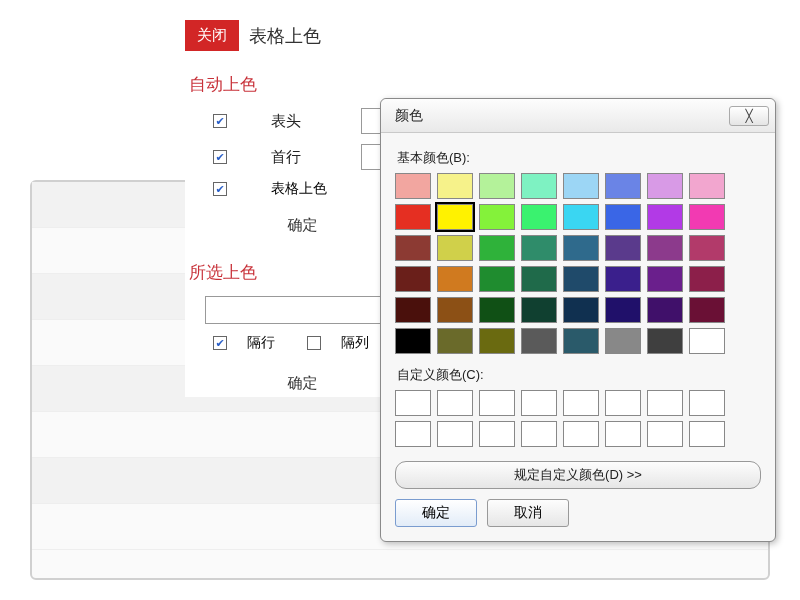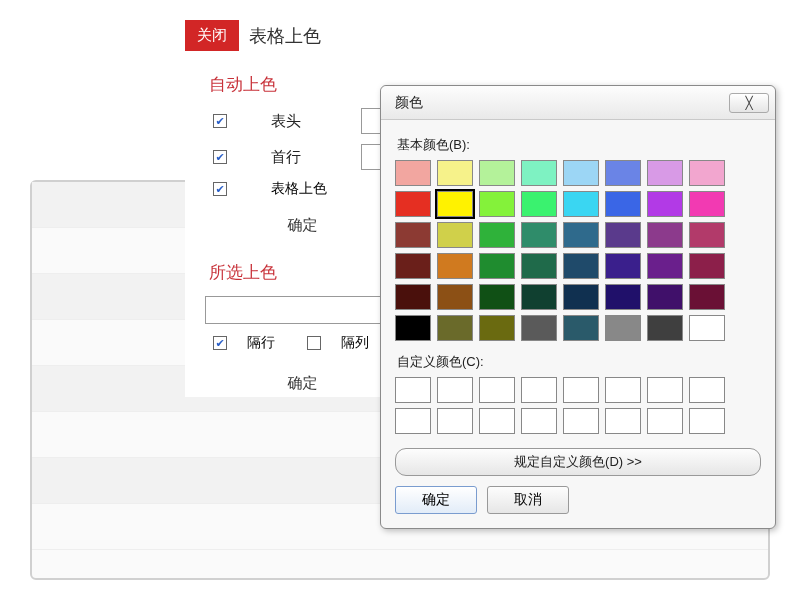--- a/index.html
+++ b/index.html
@@ -8,37 +8,37 @@
   
   .bg-table { position: absolute; left: 30px; top: 180px; width: 740px; height: 400px; border: 2px solid #d0d0d0; border-radius: 6px; background: #fafafa; }
   .bg-table div { height: 46px; border-bottom: 1px solid #eee; }
   .bg-table div:nth-child(odd) { background: #f2f2f2; }
 
   .panel { position: absolute; left: 185px; top: 20px; width: 275px; background: #fff; }
   .panel-header { display: flex; align-items: center; }
   .close-btn { background: #d22626; color: #fff; border: none; padding: 6px 12px; font-size: 15px; cursor: pointer; }
   .panel-title { font-size: 18px; margin-left: 10px; color: #333; }
 
-  .section-title { color: #c8323a; font-size: 17px; margin: 22px 0 12px 24px; }
+  .section-title { color: #c8323a; font-size: 17px; margin: 22px 0 12px 4px; }
 
   .opt-row { display: flex; align-items: center; margin: 10px 0 10px 28px; gap: 36px; }
   .ck { width: 14px; height: 14px; border: 1px solid #666; display: inline-flex; align-items: center; justify-content: center; margin-right: 8px; background: #fff; }
   .ck.checked::before { content: "✔"; color: #2a5fc8; font-size: 11px; line-height: 1; }
   .opt-label { width: 50px; font-size: 15px; color: #222; }
   .color-slot { flex: 1; height: 26px; border: 1px solid #999; border-right: none; margin-left: 4px; background: #fff; }
 
   .confirm-row { text-align: center; margin: 14px 40px 0 0; }
   .confirm-btn { display: inline-block; padding: 4px 0; font-size: 15px; color: #333; }
 
   .long-slot { margin: 10px 20px 10px 20px; height: 28px; border: 1px solid #999; border-right: none; background: #fff; }
 
   .inline-opts { margin: 6px 0 0 28px; display: flex; gap: 12px; align-items: center; }
 
   
-  .dlg { position: absolute; left: 380px; top: 85px; width: 396px; border: 1px solid #8a8a8a; border-radius: 6px; background: #f7f7f7; box-shadow: 2px 2px 6px rgba(0,0,0,0.25); }
+  .dlg { position: absolute; left: 380px; top: 98px; width: 396px; border: 1px solid #8a8a8a; border-radius: 6px; background: #f7f7f7; box-shadow: 2px 2px 6px rgba(0,0,0,0.25); }
   .dlg-titlebar { height: 34px; display: flex; align-items: center; justify-content: space-between; padding: 0 6px 0 14px; background: linear-gradient(#fdfdfd,#e9e9e9); border-bottom: 1px solid #c9c9c9; border-radius: 6px 6px 0 0; }
   .dlg-title { font-size: 14px; color: #222; }
   .dlg-x { width: 40px; height: 20px; border: 1px solid #aaa; border-radius: 3px; background: linear-gradient(#fff,#e5e5e5); font-size: 12px; text-align: center; line-height: 18px; color: #444; font-family: Verdana, sans-serif; }
 
   .dlg-body { padding: 12px 14px 14px 14px; }
   .grp-label { font-size: 13px; color: #222; margin: 4px 0 6px 2px; }
 
   .swatch-grid { display: grid; grid-template-columns: repeat(8, 36px); grid-auto-rows: 26px; gap: 5px 6px; margin-bottom: 12px; }
   .sw { border: 1px solid #888; width: 36px; height: 26px; }
   .sw.sel { outline: 2px solid #000; outline-offset: 0; }

